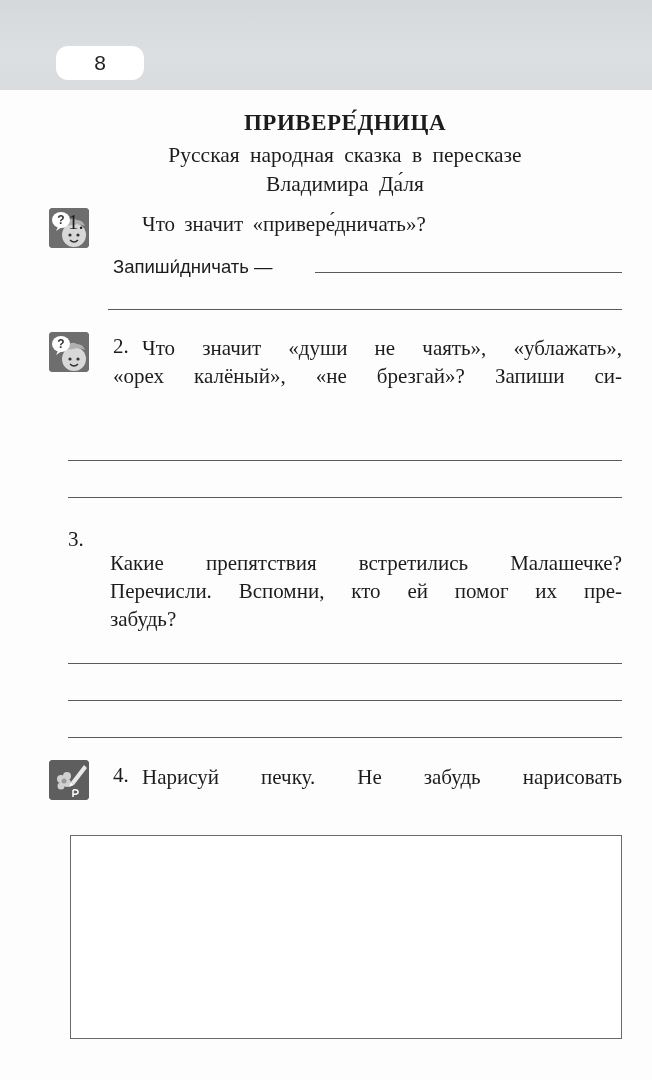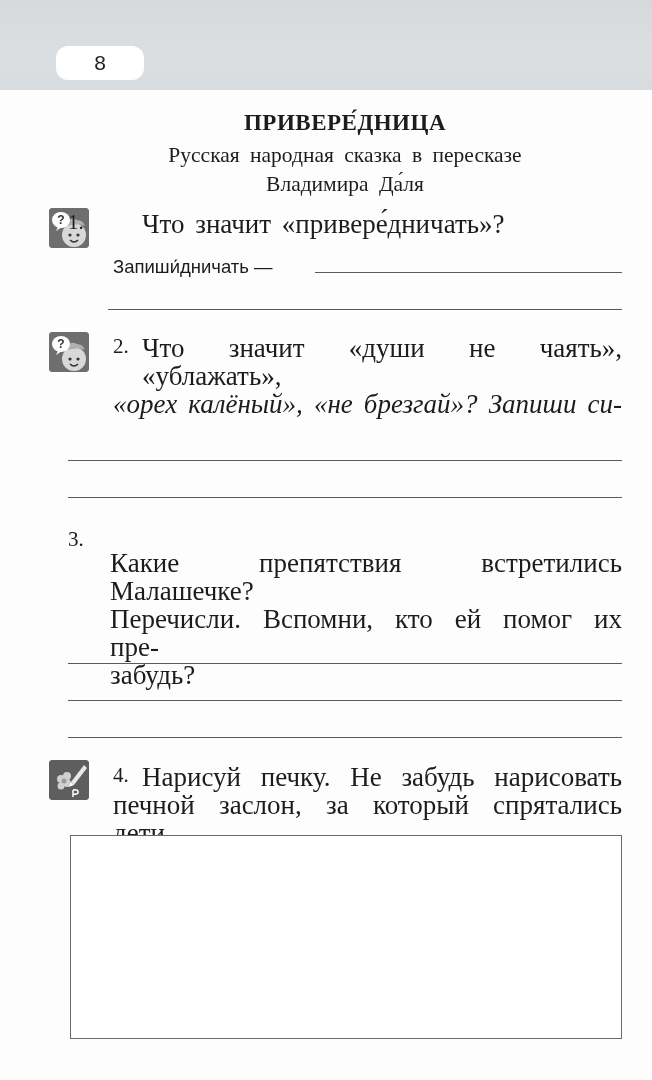--- a/index.html
+++ b/index.html
@@ -26,21 +26,21 @@
     .subtitle {
       position: absolute; left: 0; width: 690px; text-align: center;
       font-family: "Liberation Serif", serif; font-size: 21.5px; word-spacing: 5px;
     }
     .icon-box {
       position: absolute; width: 40px; height: 40px; border-radius: 4px;
       background: #6e6e6e; overflow: hidden;
     }
     .q-text {
       position: absolute; left: 113px; width: 510px;
-      font-family: "Liberation Serif", serif; font-size: 27px; line-height: 28px;
+      font-family: "Liberation Serif", serif; font-size: 21px; line-height: 28px;
       text-align: justify; text-align-last: left; word-spacing: 4px;
     }
     .q-text .line { display: block; text-align: justify; text-align-last: justify; }
     .q-text .line.last { text-align-last: left; }
     .q-num { position: absolute; left: 68px; font-family: "Liberation Serif", serif; font-size: 21px; }
     .answer-line {
       position: absolute; height: 0; border-top: 1.5px solid #5a5a5a;
     }
     .sans-label {
       position: absolute; left: 113px; top: 256px;
@@ -91,21 +91,21 @@
     <circle cx="29" cy="27" r="1.6" fill="#333"></circle>
     <path d="M21 32 Q25 36 29 32" stroke="#333" stroke-width="1.5" fill="none"></path>
     <ellipse cx="12" cy="12" rx="9" ry="8" fill="#fff"></ellipse>
     <path d="M9 19 L7 23 L13 19 Z" fill="#fff"></path>
     <text x="12" y="16" font-size="12" text-anchor="middle" fill="#333" font-family="Liberation Sans, sans-serif" font-weight="bold">?</text>
   </svg>
 </div>
 <div class="q-num" style="top:334px; left:113px;">2.</div>
 <div class="q-text" style="top:334px; left:142px; width:480px;">
   <span class="line">Что значит «души не чаять», «ублажать»,</span>
-  <span class="line" style="margin-left:-29px;font-style:italic;">«орех калёный», «не брезгай»? Запиши си-</span>
+  <span class="line" style="margin-left:-29px;">«орех калёный», «не брезгай»? Запиши си-</span>
 </div>
 <div class="answer-line" style="left:68px; width:554px; top:460px;"></div>
 <div class="answer-line" style="left:68px; width:554px; top:497px;"></div>
 
 <div class="q-num" style="top:527px;">3.</div>
 <div class="q-text" style="top:527px; left:110px; width:512px;margin-top:22px;">
   <span class="line">Какие препятствия встретились Малашечке?</span>
   <span class="line">Перечисли. Вспомни, кто ей помог их пре-</span>
   <span class="line last">забудь?</span>
 </div>
@@ -122,15 +122,14 @@
     <circle cx="12" cy="26" r="3.5" fill="#d0d0d0"></circle>
     <circle cx="15" cy="21" r="2.5" fill="#9a9a9a"></circle>
     <path d="M24 30 L24 37 M24 30 Q30 29 29 33 Q27 35 24 34" stroke="#fff" stroke-width="1.5" fill="none"></path>
     <path d="M22 22 L35 5 L38 8 L25 25 Z" fill="#e8e8e8"></path>
     <path d="M22 22 L25 25 L20 27 Z" fill="#fff"></path>
   </svg>
 </div>
 <div class="q-num" style="top:763px; left:113px;">4.</div>
 <div class="q-text" style="top:763px; left:142px; width:480px;">
   <span class="line">Нарисуй печку. Не забудь нарисовать</span>
-  <span class="line last" style="margin-left:-29px;">печной заслон, за который спрятались дети.</span>
 </div>
 <div class="draw-box"></div>
 
 </body></html>

